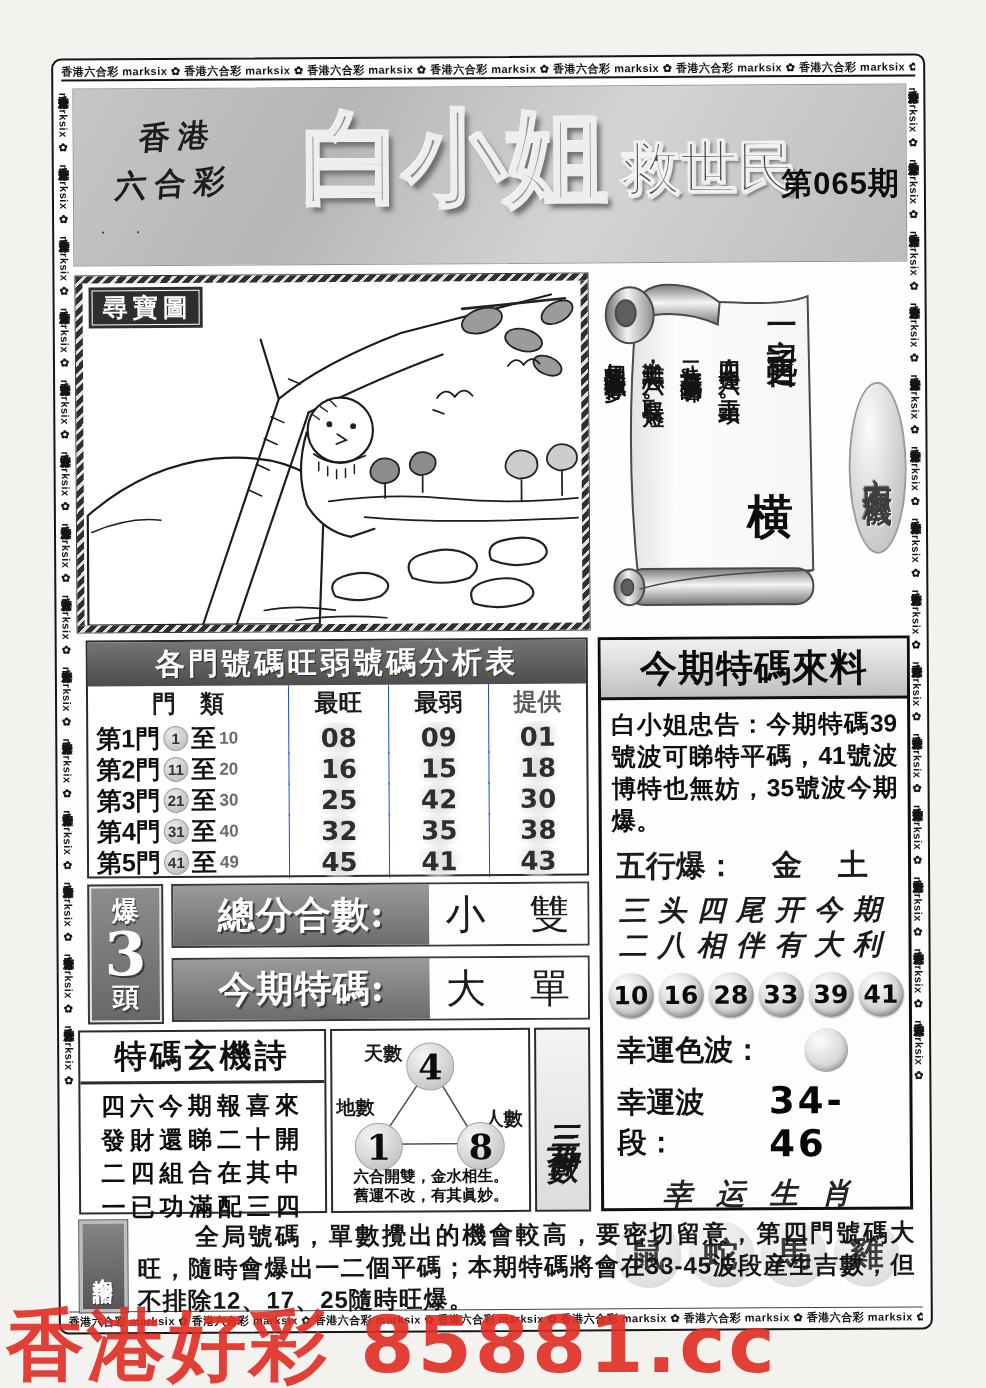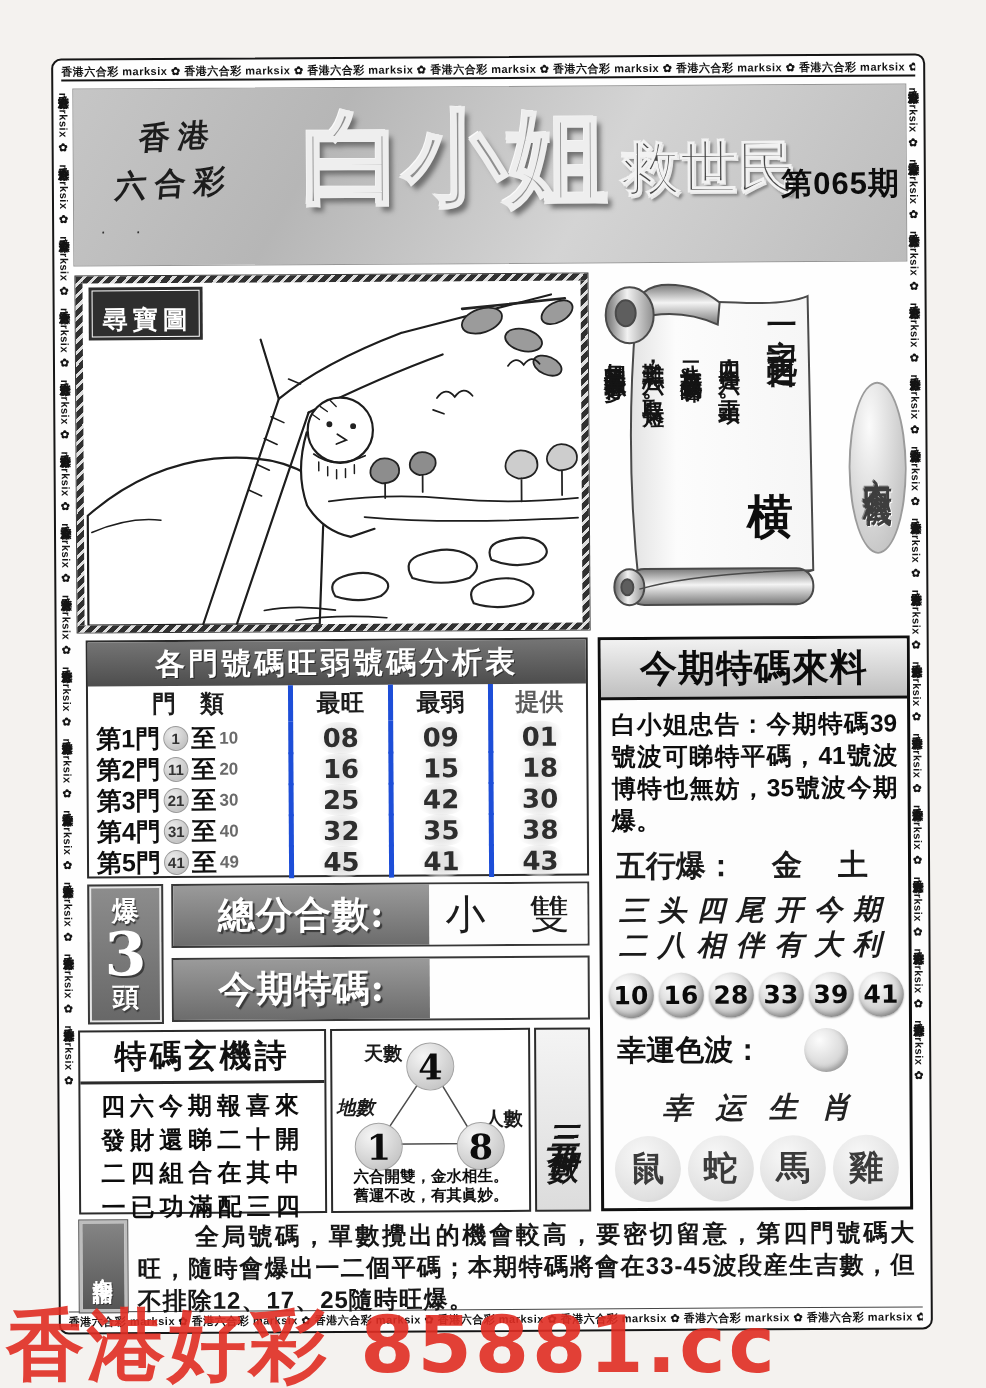--- a/index.html
+++ b/index.html
@@ -75,21 +75,21 @@
     background:#fff;
     border:7px solid;
     border-image:repeating-linear-gradient(135deg,#303030 0 5px,#dedede 5px 8px) 7;
     box-shadow:0 0 0 1px #333;
   }
   .map svg { width:100%; height:100%; display:block; }
   .map-label {
     position:absolute; top:4px; left:6px;
     background:#2e2e2e; color:#fff;
     font-size:25px; font-weight:bold; letter-spacing:5px;
-    padding:16px 10px 4px 14px;
+    padding:4px 10px 4px 14px;
     outline:1px solid #fff; outline-offset:-4px;
   }
 
   
   .scroll { position:absolute; left:522px; top:190px; width:240px; height:356px; }
   .scroll svg { position:absolute; inset:0; width:100%; height:100%; }
   .scroll-text {
     position:absolute; top:36px; right:34px; height:282px;
     writing-mode:vertical-rl; text-orientation:upright;
     font-family:"DejaVu Serif", serif; font-weight:bold; color:#141414;
@@ -126,21 +126,21 @@
     color:#fff; font-size:30px; font-weight:bold; letter-spacing:3px;
     display:flex; align-items:center; justify-content:center;
     text-shadow:1px 1px 0 #2e2e2e;
   }
   .arow {
     display:grid; grid-template-columns:200px 100px 100px 98px;
     height:31px; align-items:center;
   }
   .arow.head { height:36px; }
   .acell { text-align:center; font-weight:bold; }
-  .acell.sep { border-left:5px solid #1d4ed8; height:100%; display:flex; align-items:center; justify-content:center; }
+  .acell.sep { border-left:1px solid #1d4ed8; height:100%; display:flex; align-items:center; justify-content:center; }
   .head .acell { font-size:24px; color:#1c1c1c; }
   .head .offer-h { color:#5d5d5d;text-align:right; }
   .gate-cell { display:flex; align-items:center; gap:3px; padding-left:8px; font-size:25px; font-weight:bold; color:#0f0f0f; }
   .circle-num {
     width:25px; height:25px; border-radius:50%;
     background:radial-gradient(circle at 35% 30%, #ececec, #b5b5b5);
     border:1px solid #9a9a9a;
     display:inline-flex; align-items:center; justify-content:center;
     font-size:15px; color:#333;
   }
@@ -182,21 +182,21 @@
   .poem-title { font-size:32px; font-weight:bold; text-align:center; letter-spacing:3px; padding:3px 0 2px; border-bottom:3px solid #2b2b2b; }
   .poem-body { padding-top:5px; }
   .poem-line { font-size:24px; font-weight:bold; text-align:center; letter-spacing:5px; line-height:1.4; color:#0d0d0d; }
   .trinity-box {
     position:absolute; left:252px; top:944px; width:200px; height:184px;
     border:2px solid #2b2b2b; background:#fff;
   }
   .trinity-box svg { position:absolute; inset:0; width:100%; height:100%; }
   .tlabel { position:absolute; font-size:19px; font-weight:bold; font-family:"DejaVu Serif", serif; color:#1a1a1a; }
   .tlabel.sky   { left:32px; top:10px; }
-  .tlabel.earth { left:4px;  top:64px;font-style:italic; }
+  .tlabel.earth { left:4px;  top:64px; }
   .tlabel.human { right:6px; top:76px; }
   .tcircle {
     position:absolute; width:48px; height:48px; border-radius:50%;
     background:radial-gradient(circle at 35% 28%, #f5f5f5, #b9b9b9);
     border:1px solid #a2a2a2;
     display:flex; align-items:center; justify-content:center;
     font-family:"DejaVu Serif", serif; font-size:35px; font-weight:bold; color:#0c0c0c;
   }
   .tcircle.sky   { left:74px;  top:12px; }
   .tcircle.earth { left:22px;  top:92px; }
@@ -505,20 +505,21 @@
         <div class="t">爆</div>
         <div class="n">3</div>
         <div class="t">頭</div>
       </div>
       <div class="burst-row r1">
         <div class="lbl">總分合數:</div>
         <div class="val">小　雙</div>
       </div>
       <div class="burst-row r2">
         <div class="lbl">今期特碼:</div>
+        <div class="val">大　單</div>
       </div>
     </div>
 
     <div class="poem">
       <div class="poem-title">特碼玄機詩</div>
       <div class="poem-body">
         <div class="poem-line">四六今期報喜來</div>
         <div class="poem-line">發財還睇二十開</div>
         <div class="poem-line">二四組合在其中</div>
         <div class="poem-line">一已功滿配三四</div>
@@ -560,20 +561,22 @@
         <div class="ball">28</div>
         <div class="ball">33</div>
         <div class="ball">39</div>
         <div class="ball">41</div>
       </div>
       <div class="lucky-row">
         <span>幸運色波：</span>
         <span class="plain-ball"></span>
       </div>
       <div class="lucky-row">
+        <span>幸運波段：</span>
+        <span class="range-val">34-46</span>
       </div>
       <div class="zodiac-title">幸运生肖</div>
       <div class="zodiac-row">
         <div class="zodiac">鼠</div>
         <div class="zodiac">蛇</div>
         <div class="zodiac">馬</div>
         <div class="zodiac">雞</div>
       </div>
     </div>
 

